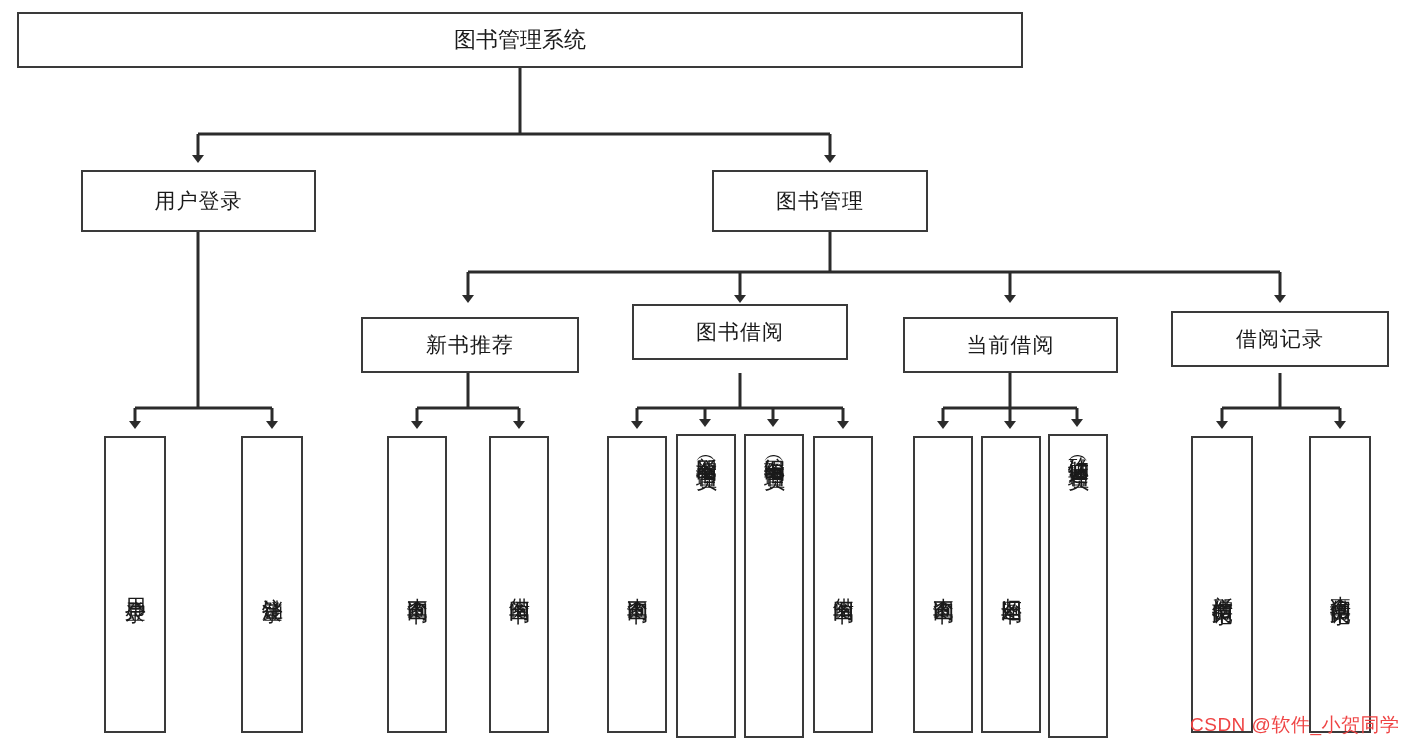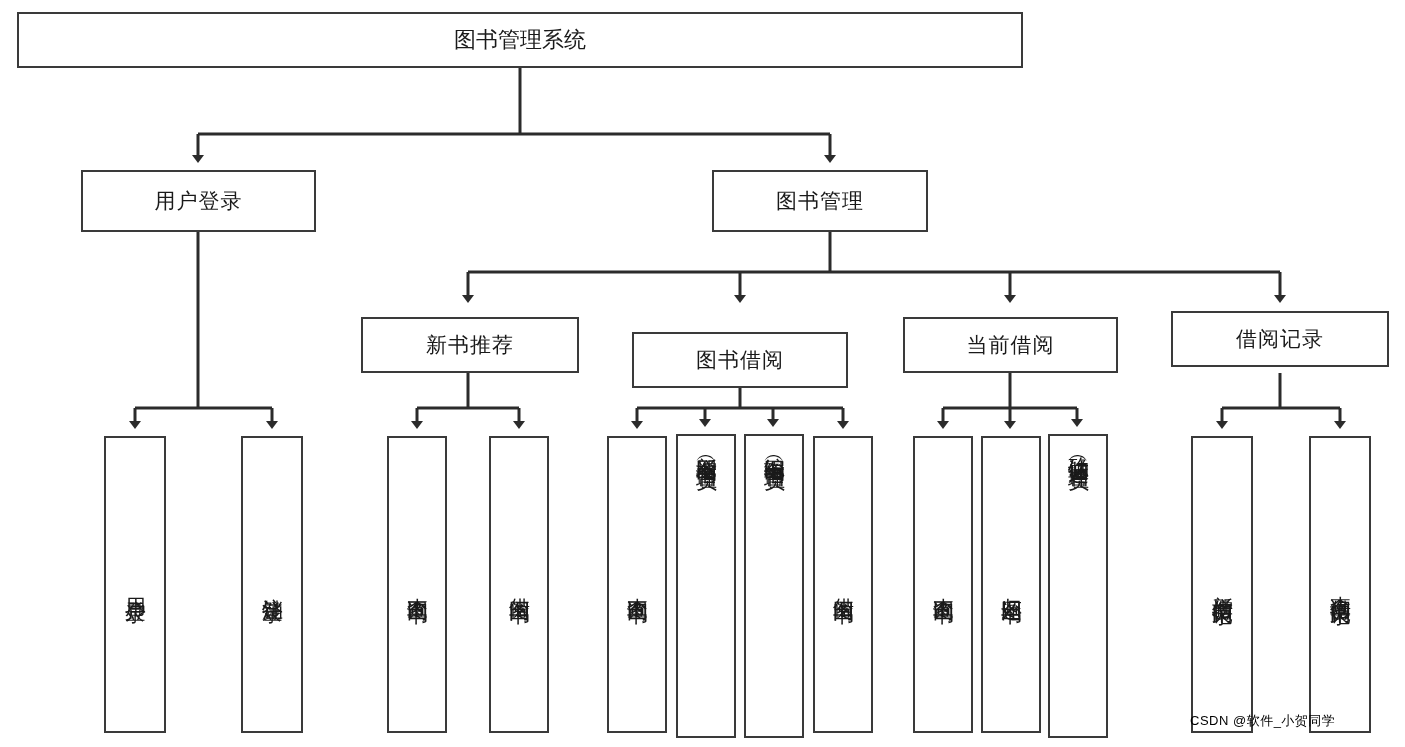--- a/index.html
+++ b/index.html
@@ -36,22 +36,22 @@
     align-items:center;
     justify-content:center;
     padding:4px 0;
     white-space:nowrap;
   }
   .node.v.top{ justify-content:flex-start; padding-top:4px; }
 
   .watermark{
     position:absolute;
     left:1190px; top:712px;
-    font-size:13px;
-    color:#000000;
+    font-size:19px;
+    color:#ef4444;
     white-space:nowrap;
     letter-spacing:0.5px;
     pointer-events:none;
   }
 </style>
 </head>
 <body>
 
 <div id="canvas">
 
@@ -112,21 +112,21 @@
   <div class="node h" style="left:81px;top:170px;width:235px;height:62px;">
     <span>用户登录</span>
   </div>
   <div class="node h" style="left:712px;top:170px;width:216px;height:62px;">
     <span>图书管理</span>
   </div>
 
   <div class="node h" style="left:361px;top:317px;width:218px;height:56px;">
     <span>新书推荐</span>
   </div>
-  <div class="node h" style="left:632px;top:332px;width:216px;height:56px;">
+  <div class="node h" style="left:632px;top:304px;width:216px;height:56px;">
     <span>图书借阅</span>
   </div>
   <div class="node h" style="left:903px;top:317px;width:215px;height:56px;">
     <span>当前借阅</span>
   </div>
   <div class="node h" style="left:1171px;top:311px;width:218px;height:56px;">
     <span>借阅记录</span>
   </div>
 
   <div class="node v" style="left:104px;top:436px;width:62px;height:297px;">

